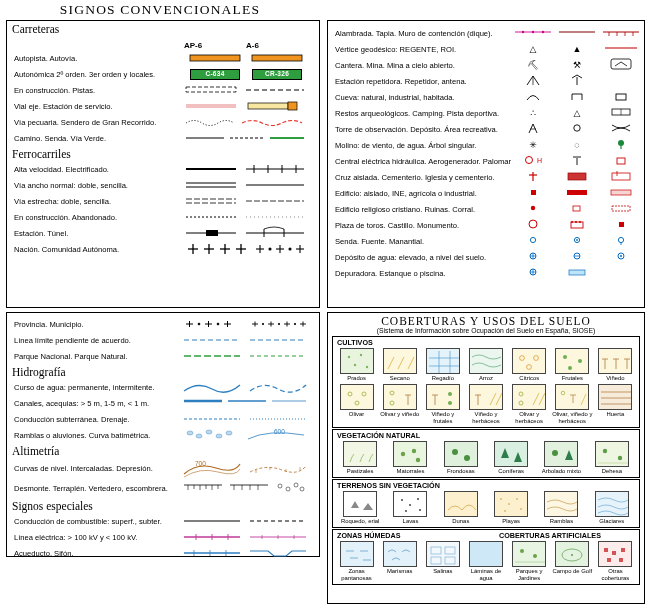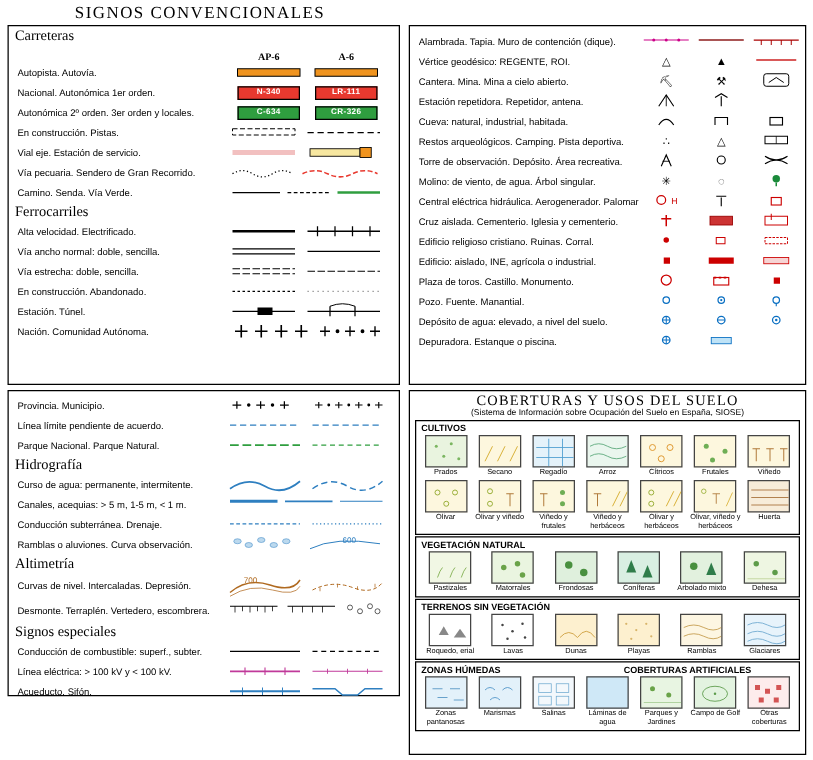--- a/index.html
+++ b/index.html
@@ -70,21 +70,21 @@
   
   .road-hdr {
     display: flex;
     font-size: 8px;
     padding-left: 7px;
     height: 14px;
     align-items: flex-end;
   }
   .road-hdr .lbl { width: 170px; }
   .road-hdr .c1, .road-hdr .c2 {
-    width: 62px; text-align: center; font-weight: bold; font-size: 8px; font-family: Liberation Serif, serif;
+    width: 62px; font-weight: bold; font-size: 8px;
   }
   .road-cell { width: 62px; display: flex; justify-content: center; align-items: center; }
   .rb-label {
     width: 48px; height: 9px; border: 1px solid #000; font-size: 6.5px;
     text-align: center; line-height: 8px; font-weight: bold; color: #000;
     letter-spacing: 0.3px;
   }
 
   
   #panel-symbols .row .lbl { width: 176px; }
@@ -166,31 +166,20 @@
           </svg>
         </span>
         <span class="road-cell">
           <svg width="52" height="12">
             <rect x="1" y="3" width="50" height="6" fill="#f0941f" stroke="#000" stroke-width="0.8"></rect>
           </svg>
         </span>
       </span>
     </div>
 
-    <div class="row">
-      <span class="lbl">Nacional. Autonómica 1er orden.</span>
-      <span class="sym">
-        <span class="road-cell">
-          <span class="rb-label" style="background:#e8392f;color:#fff;border-color:#000;">N-340</span>
-        </span>
-        <span class="road-cell">
-          <span class="rb-label" style="background:#e8392f;color:#fff;border-color:#000;">LR-111</span>
-        </span>
-      </span>
-    </div>
 
     <div class="row">
       <span class="lbl">Autonómica 2º orden. 3er orden y locales.</span>
       <span class="sym">
         <span class="road-cell">
           <span class="rb-label" style="background:#2f9e3f;color:#fff;">C-634</span>
         </span>
         <span class="road-cell">
           <span class="rb-label" style="background:#2f9e3f;color:#fff;">CR-326</span>
         </span>
@@ -523,56 +512,56 @@
           <span class="sy-col">
             <svg width="26" height="12">
                 <rect x="4" y="3" width="18" height="7" fill="none" stroke="#c00" stroke-width="0.8"></rect>
                 <line x1="9" y1="1" x2="9" y2="6" stroke="#c00" stroke-width="0.8"></line>
               </svg>
           </span>
         </span>
       </div>
 
       <div class="row">
+        <span class="lbl">Edificio: aislado, INE, agrícola o industrial.</span>
+        <span class="sym">
+          <span class="sy-col">
+            <svg width="20" height="12">
+                <rect x="8" y="4" width="5" height="5" fill="#c00"></rect>
+              </svg>
+          </span>
+          <span class="sy-col">
+            <svg width="26" height="12">
+                <rect x="3" y="4" width="20" height="5" fill="#c00"></rect>
+              </svg>
+          </span>
+          <span class="sy-col">
+            <svg width="26" height="12">
+                <rect x="3" y="4" width="20" height="5" fill="#f6d4d4" stroke="#c00" stroke-width="0.7"></rect>
+              </svg>
+          </span>
+        </span>
+      </div>
+
+      <div class="row">
         <span class="lbl">Edificio religioso cristiano. Ruinas. Corral.</span>
         <span class="sym">
           <span class="sy-col">
             <svg width="20" height="12">
                 <circle cx="10" cy="6" r="2.2" fill="#c00"></circle>
               </svg>
           </span>
           <span class="sy-col">
             <svg width="20" height="12">
                 <rect x="6" y="4" width="7" height="5" fill="none" stroke="#c00" stroke-width="0.8"></rect>
               </svg>
           </span>
           <span class="sy-col">
             <svg width="26" height="12">
                 <rect x="4" y="4" width="18" height="5" fill="none" stroke="#c00" stroke-width="0.8" stroke-dasharray="2,1"></rect>
-              </svg>
-          </span>
-        </span>
-      </div>
-
-      <div class="row">
-        <span class="lbl">Edificio: aislado, INE, agrícola o industrial.</span>
-        <span class="sym">
-          <span class="sy-col">
-            <svg width="20" height="12">
-                <rect x="8" y="4" width="5" height="5" fill="#c00"></rect>
-              </svg>
-          </span>
-          <span class="sy-col">
-            <svg width="26" height="12">
-                <rect x="3" y="4" width="20" height="5" fill="#c00"></rect>
-              </svg>
-          </span>
-          <span class="sy-col">
-            <svg width="26" height="12">
-                <rect x="3" y="4" width="20" height="5" fill="#f6d4d4" stroke="#c00" stroke-width="0.7"></rect>
               </svg>
           </span>
         </span>
       </div>
 
       <div class="row">
         <span class="lbl">Plaza de toros. Castillo. Monumento.</span>
         <span class="sym">
           <span class="sy-col">
             <svg width="20" height="12">
@@ -587,21 +576,21 @@
           </span>
           <span class="sy-col">
             <svg width="20" height="12">
                 <rect x="8" y="4" width="5" height="5" fill="#c00"></rect>
               </svg>
           </span>
         </span>
       </div>
 
       <div class="row">
-        <span class="lbl">Pozo. Fuente. Manantial.</span>
+        <span class="lbl">Senda. Fuente. Manantial.</span>
         <span class="sym">
           <span class="sy-col">
             <svg width="20" height="12">
                 <circle cx="10" cy="6" r="2.6" fill="none" stroke="#0a6fc2" stroke-width="1"></circle>
               </svg>
           </span>
           <span class="sy-col">
             <svg width="20" height="12">
                 <circle cx="10" cy="6" r="2.6" fill="none" stroke="#0a6fc2" stroke-width="1"></circle>
                 <circle cx="10" cy="6" r="0.9" fill="#0a6fc2"></circle>
@@ -742,21 +731,21 @@
       <span class="lbl">Conducción subterránea. Drenaje.</span>
       <span class="sym">
         <svg width="128" height="14">
           <line x1="2" y1="7" x2="58" y2="7" stroke="#2e7fc0" stroke-width="1" stroke-dasharray="3,2"></line>
           <line x1="68" y1="7" x2="124" y2="7" stroke="#2e7fc0" stroke-width="1" stroke-dasharray="1,2"></line>
         </svg>
       </span>
     </div>
 
     <div class="row">
-      <span class="lbl">Ramblas o aluviones. Curva observación.</span>
+      <span class="lbl">Ramblas o aluviones. Curva batimétrica.</span>
       <span class="sym">
         <svg width="128" height="16">
           <g fill="#bcd9ee" stroke="#2e7fc0" stroke-width="0.4">
             <ellipse cx="8" cy="6" rx="3" ry="2"></ellipse>
               <ellipse cx="17" cy="9" rx="3" ry="2"></ellipse>
             <ellipse cx="27" cy="5" rx="3" ry="2"></ellipse>
               <ellipse cx="37" cy="9" rx="3" ry="2"></ellipse>
             <ellipse cx="47" cy="6" rx="3" ry="2"></ellipse>
           </g>
           <path d="M66 12 Q86 2 122 8" fill="none" stroke="#2e7fc0" stroke-width="0.8"></path>

